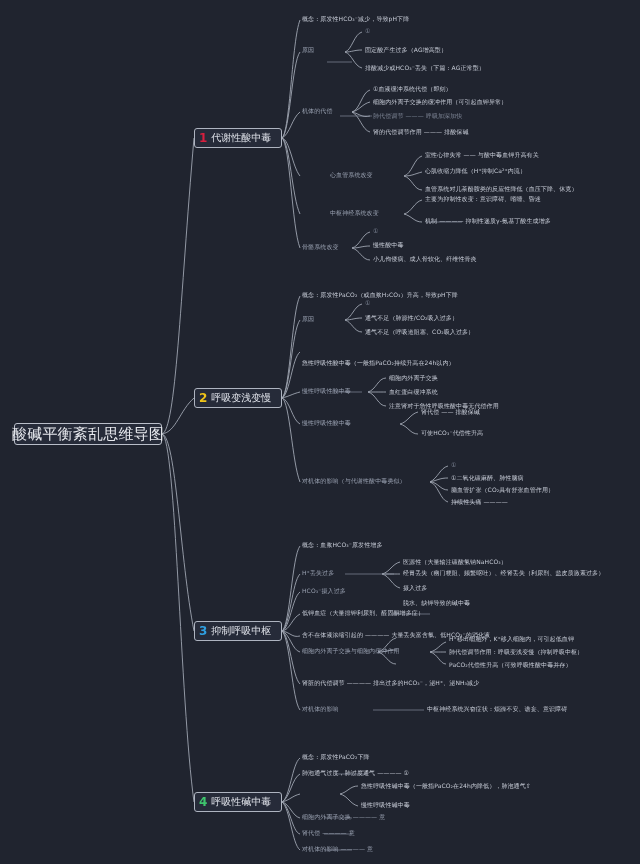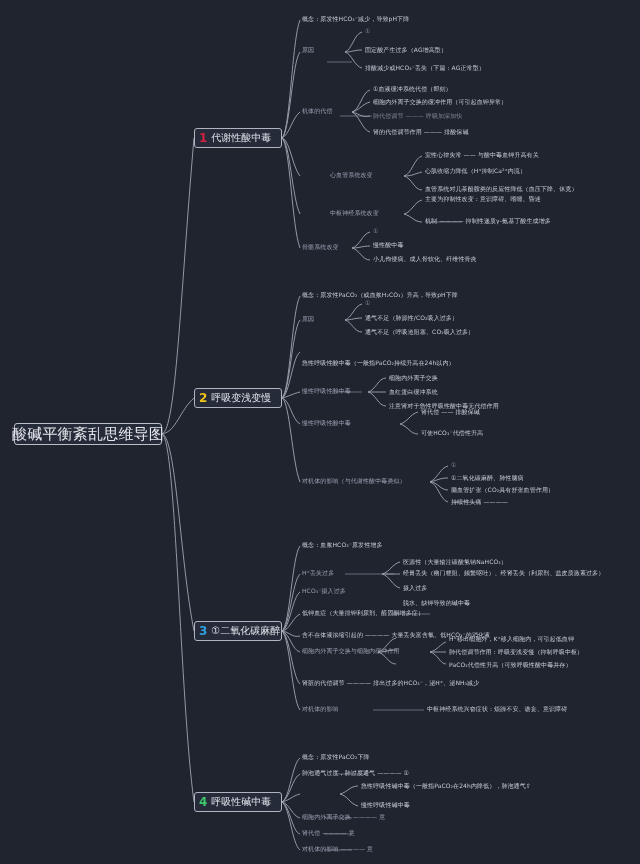--- a/index.html
+++ b/index.html
@@ -184,21 +184,21 @@
   <div class="branch-node bn1">
     <span class="num" style="color:#d81f3e">1</span>
     <span class="label">代谢性酸中毒</span>
   </div>
   <div class="branch-node bn2">
     <span class="num" style="color:#f0c419">2</span>
     <span class="label">呼吸变浅变慢</span>
   </div>
   <div class="branch-node bn3">
     <span class="num" style="color:#2f9fe0">3</span>
-    <span class="label">①二氧化碳麻醉</span>
+    <span class="label">抑制呼吸中枢</span>
   </div>
   <div class="branch-node bn4">
     <span class="num" style="color:#3ec46d">4</span>
     <span class="label">呼吸性碱中毒</span>
   </div>
 
   <div class="tx" style="left:302px; top:16px;">概念：原发性HCO₃⁻减少，导致pH下降</div>
   <div class="tx dim" style="left:302px; top:47px;">原因</div>
   <div class="tx faint" style="left:365px; top:28px;">①</div>
   <div class="tx" style="left:365px; top:47px;">固定酸产生过多（AG增高型）</div>

